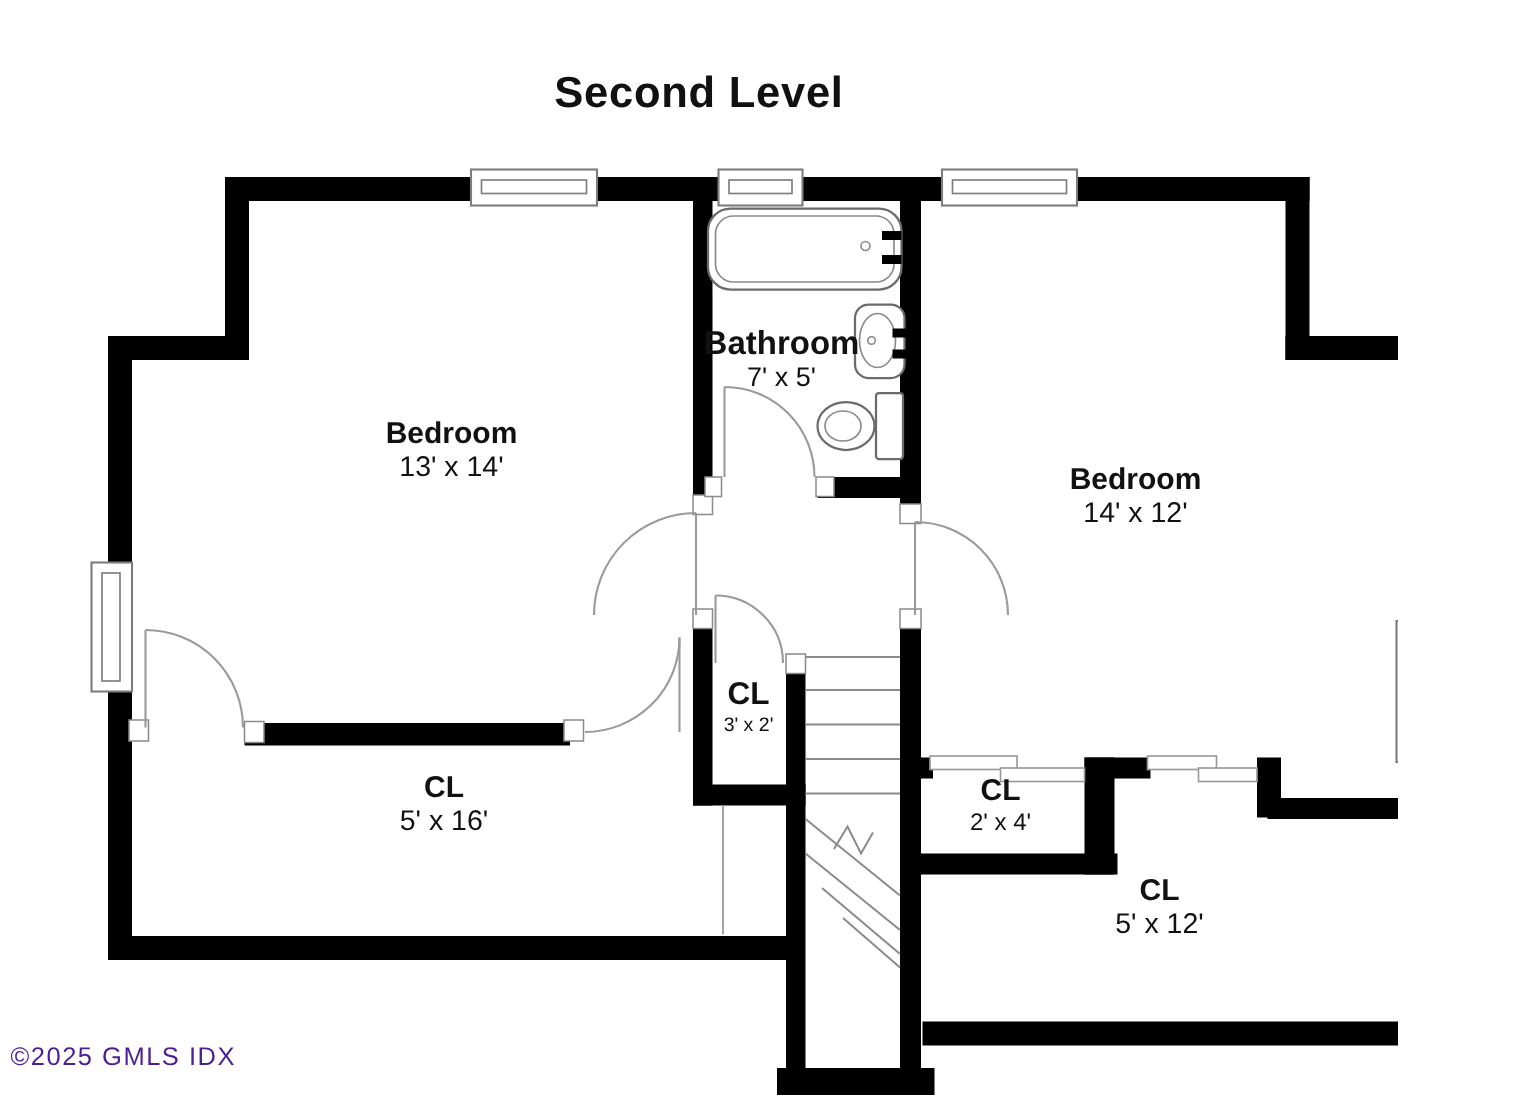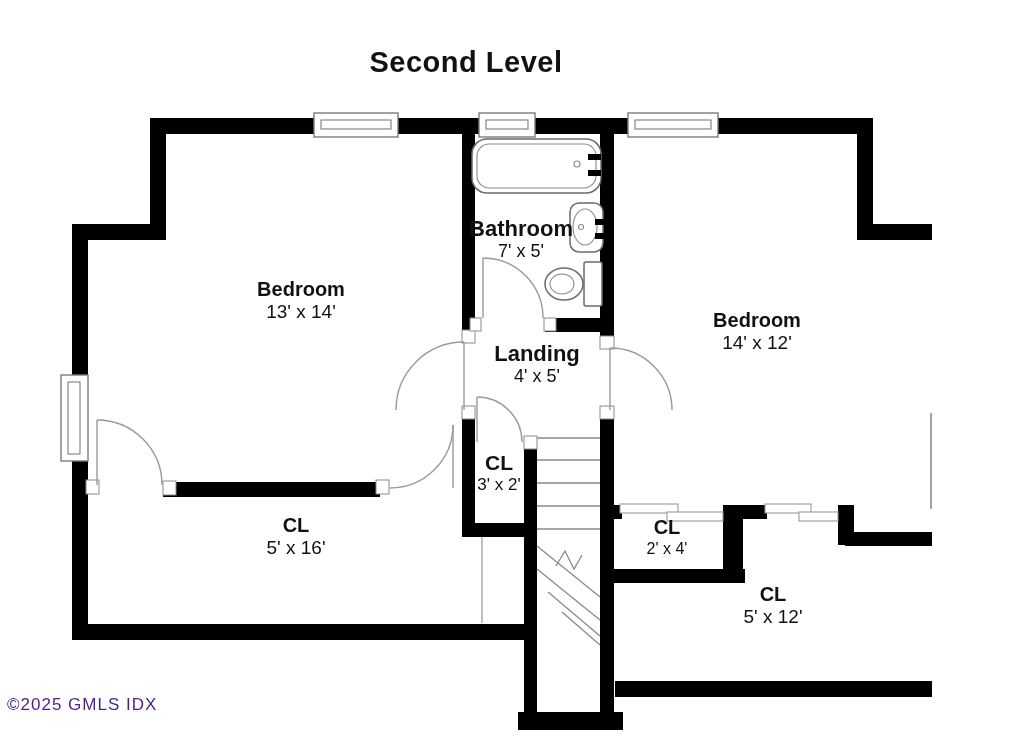--- a/index.html
+++ b/index.html
@@ -15,21 +15,21 @@
   .stair{fill:none;stroke:#8a8a8a;stroke-width:1.3;}
   .thin{fill:none;stroke:#a5a5a5;stroke-width:1.4;}
   .fix{fill:#ffffff;stroke:#6b6b6b;stroke-width:1.5;}
   .fixthin{fill:#ffffff;stroke:#8a8a8a;stroke-width:1.1;}
   .tap{fill:#000000;stroke:none;}
   .lbl{position:absolute;transform:translateX(-50%);text-align:center;white-space:nowrap;}
   .lbl .nm{font-weight:bold;line-height:1.08;}
   .lbl .dm{line-height:1.2;}
   .lg .nm{font-size:20px;} .lg .dm{font-size:19px;}
   .md .nm{font-size:22px;} .md .dm{font-size:18px;}
-  .sm .nm{font-size:21px;} .sm .dm{font-size:17px;}
+  .sm .nm{font-size:21px;} .sm .dm{font-size:13px;}
   .xs .nm{font-size:20px;} .xs .dm{font-size:16px;text-align:center;}
   .title{position:absolute;left:50%;transform:translateX(-50%);top:46px;
          font-size:29px;font-weight:bold;letter-spacing:.5px;}
   .watermark{position:absolute;left:7px;top:695px;font-size:17px;color:#4c1d95;letter-spacing:1px;}
 </style>
 </head>
 <body>
 
 <div class="plan">
 
@@ -181,24 +181,20 @@
   <div class="lbl lg" style="left:757px;top:310px;">
     <div class="nm">Bedroom</div>
     <div class="dm">14' x 12'</div>
   </div>
 
   <div class="lbl md" style="left:521px;top:217px;">
     <div class="nm">Bathroom</div>
     <div class="dm">7' x 5'</div>
   </div>
 
-  <div class="lbl md" style="left:537px;top:342px;">
-    <div class="nm">Landing</div>
-    <div class="dm">4' x 5'</div>
-  </div>
 
   <div class="lbl sm" style="left:499px;top:452px;">
     <div class="nm">CL</div>
     <div class="dm">3' x 2'</div>
   </div>
 
   <div class="lbl lg" style="left:296px;top:515px;">
     <div class="nm">CL</div>
     <div class="dm">5' x 16'</div>
   </div>

